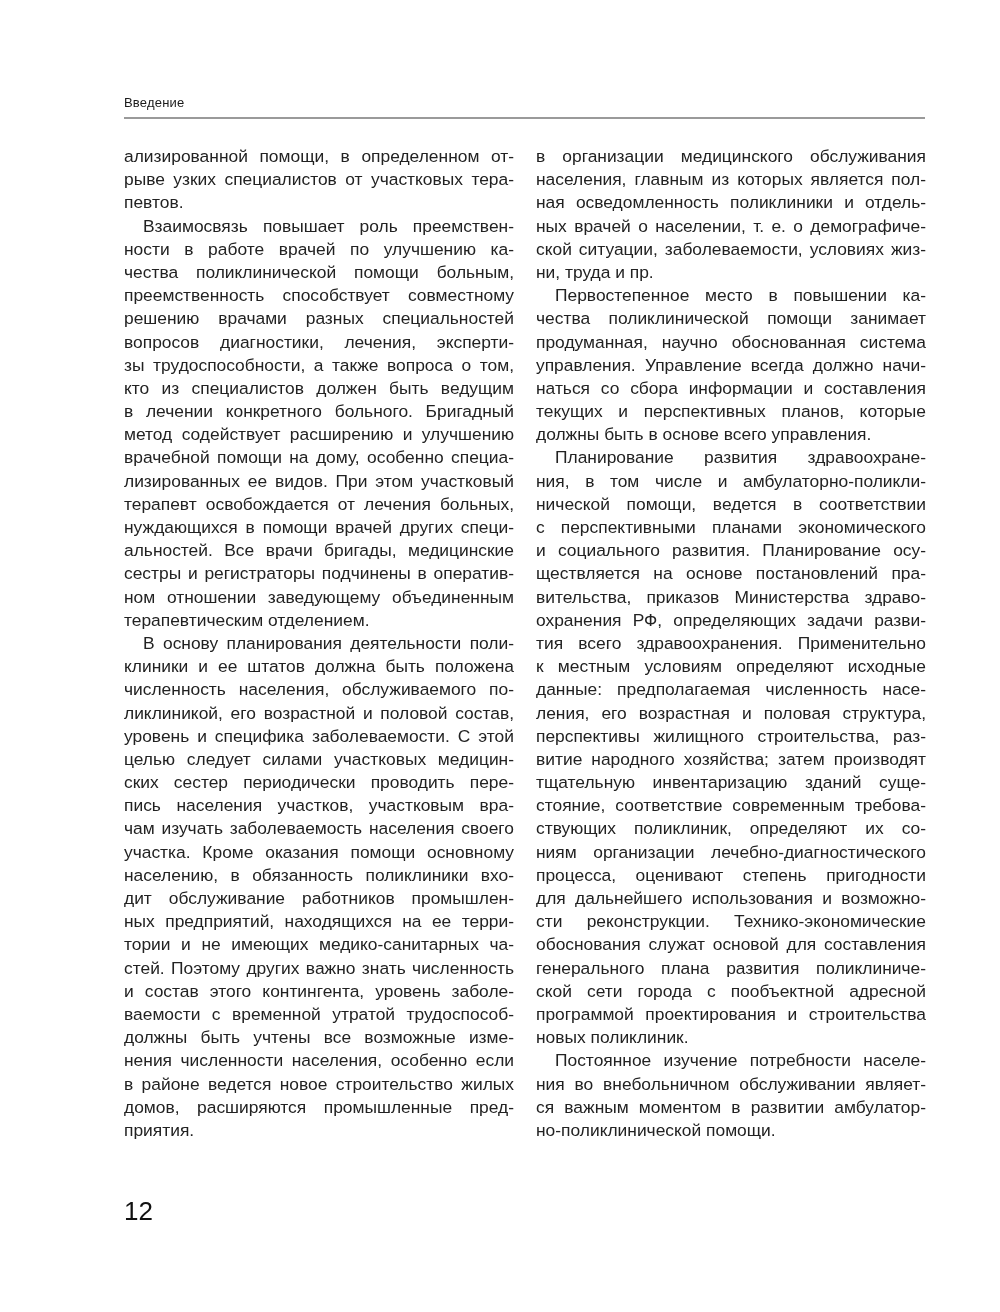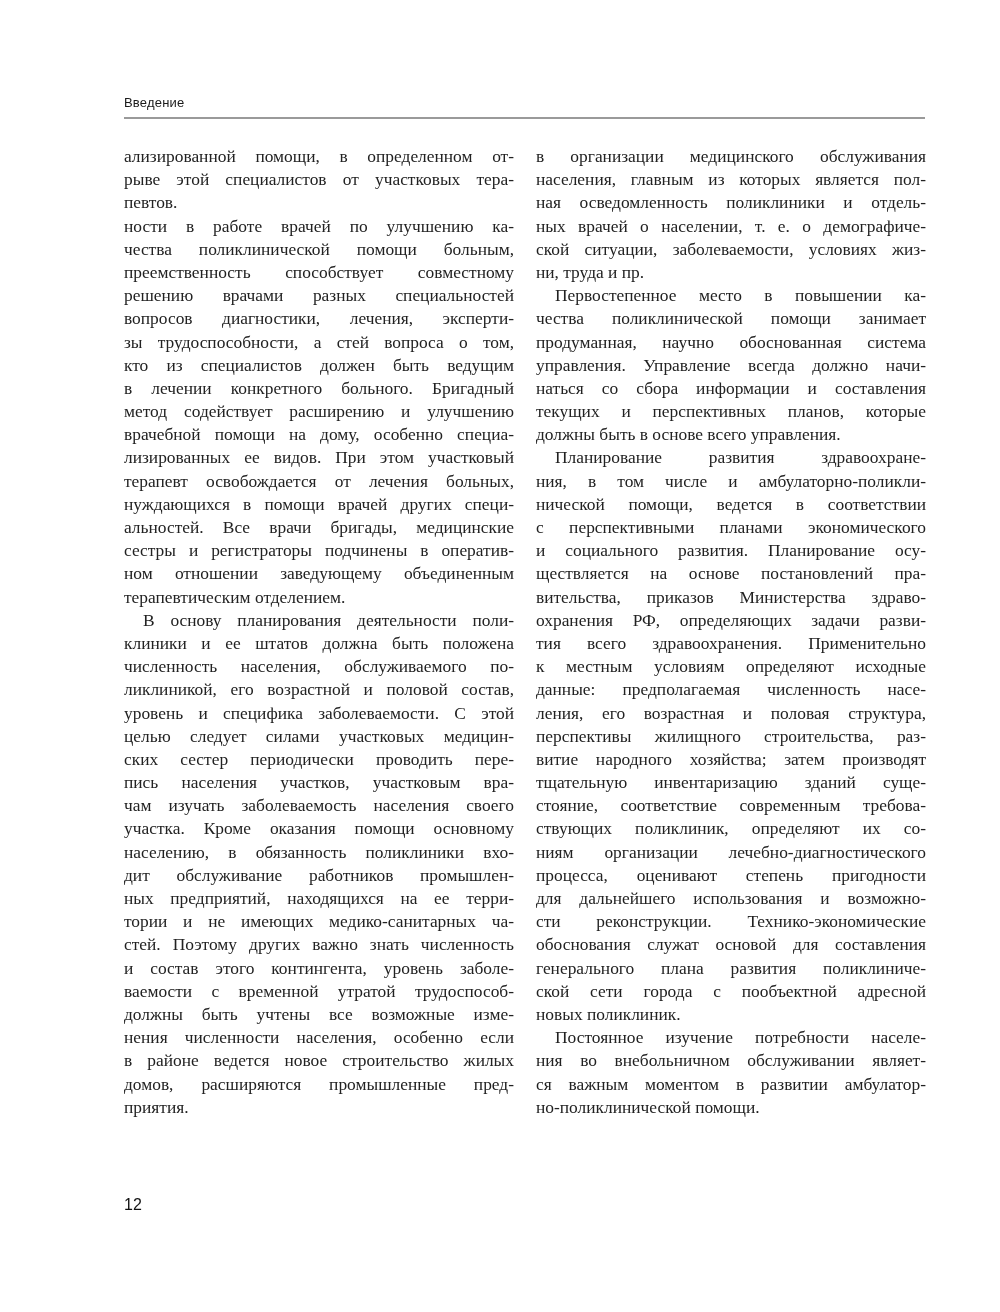--- a/index.html
+++ b/index.html
@@ -27,21 +27,21 @@
     left: 124px;
     top: 117px;
     width: 801px;
     height: 2px;
     background: #9a9a9a;
   }
   .column {
     position: absolute;
     top: 145px;
     width: 390px;
-    font-family: Liberation Serif, serif;
+    font-family: Liberation Sans, sans-serif;
     font-size: 17.4px;
     color: #222222;
   }
   .col-left { left: 124px; }
   .col-right { left: 536px; top: 145px; }
   .line {
     height: 23.2px;
     line-height: 23.2px;
     white-space: nowrap;
     text-align: justify;
@@ -52,43 +52,44 @@
     text-align-last: left;
   }
   .line.indent {
     padding-left: 19px;
   }
   .page-number {
     position: absolute;
     left: 124px;
     top: 1196px;
     font-family: "Liberation Sans", "DejaVu Sans", sans-serif;
-    font-size: 16px;
+    font-size: 26px;
     color: #111111;
   }
 </style>
 </head>
 <body>
 
 <div class="running-head">Введение</div>
 <div class="head-rule"></div>
 
 <div class="column col-left">
     <div class="paragraph">
       <div class="line">ализированной помощи, в определенном от-</div>
-      <div class="line">рыве этой специалистов от участковых тера-</div>
+      <div class="line">рыве узких специалистов от участковых тера-</div>
       <div class="line last">певтов.</div>
     </div>
     <div class="paragraph">
+      <div class="line indent">Взаимосвязь повышает роль преемствен-</div>
       <div class="line">ности в работе врачей по улучшению ка-</div>
       <div class="line">чества поликлинической помощи больным,</div>
       <div class="line">преемственность способствует совместному</div>
       <div class="line">решению врачами разных специальностей</div>
       <div class="line">вопросов диагностики, лечения, эксперти-</div>
-      <div class="line">зы трудоспособности, а стей вопроса о том,</div>
+      <div class="line">зы трудоспособности, а также вопроса о том,</div>
       <div class="line">кто из специалистов должен быть ведущим</div>
       <div class="line">в лечении конкретного больного. Бригадный</div>
       <div class="line">метод содействует расширению и улучшению</div>
       <div class="line">врачебной помощи на дому, особенно специа-</div>
       <div class="line">лизированных ее видов. При этом участковый</div>
       <div class="line">терапевт освобождается от лечения больных,</div>
       <div class="line">нуждающихся в помощи врачей других специ-</div>
       <div class="line">альностей. Все врачи бригады, медицинские</div>
       <div class="line">сестры и регистраторы подчинены в оператив-</div>
       <div class="line">ном отношении заведующему объединенным</div>
@@ -155,20 +156,21 @@
       <div class="line">тщательную инвентаризацию зданий суще-</div>
       <div class="line">стояние, соответствие современным требова-</div>
       <div class="line">ствующих поликлиник, определяют их со-</div>
       <div class="line">ниям организации лечебно-диагностического</div>
       <div class="line">процесса, оценивают степень пригодности</div>
       <div class="line">для дальнейшего использования и возможно-</div>
       <div class="line">сти реконструкции. Технико-экономические</div>
       <div class="line">обоснования служат основой для составления</div>
       <div class="line">генерального плана развития поликлиниче-</div>
       <div class="line">ской сети города с пообъектной адресной</div>
+      <div class="line">программой проектирования и строительства</div>
       <div class="line last">новых поликлиник.</div>
     </div>
     <div class="paragraph">
       <div class="line indent">Постоянное изучение потребности населе-</div>
       <div class="line">ния во внебольничном обслуживании являет-</div>
       <div class="line">ся важным моментом в развитии амбулатор-</div>
       <div class="line last">но-поликлинической помощи.</div>
     </div>
   </div>
 

